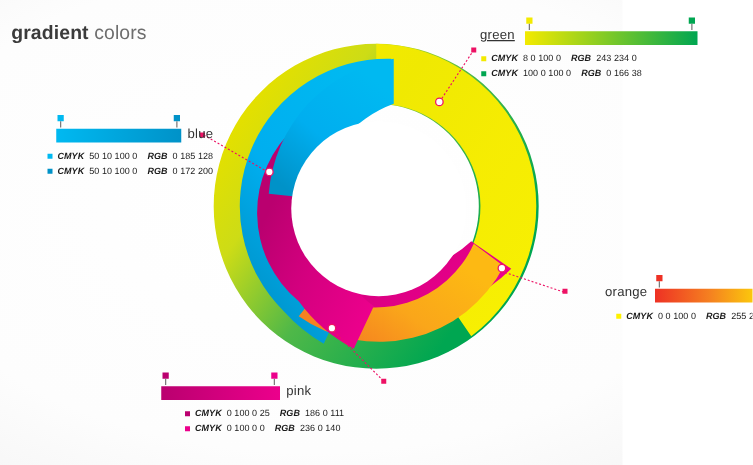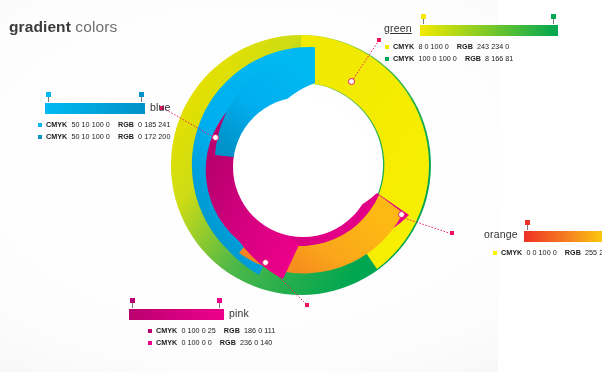--- a/index.html
+++ b/index.html
@@ -42,21 +42,21 @@
   .handle .sw{width:5px;height:5px;}
   .handle .stem{width:1px;height:5px;background:#7a7a7a;margin:0 auto;}
   .name{
     position:absolute;font-size:10.5px;color:#333;white-space:nowrap;
     letter-spacing:.2px;
   }
   .rows{margin-top:5px;}
   .row{display:flex;align-items:center;white-space:nowrap;line-height:11px;margin-top:1px;}
   .chip{width:4px;height:4px;margin-right:4px;flex:0 0 auto;}
   .row .t{font-size:7.2px;color:#1a1a1a;letter-spacing:.05px;}
-  .row .t b{font-weight:bold;}
+  .row .t b{font-weight:bold;font-style:italic;}
   .gap{display:inline-block;width:4px;}
 </style>
 </head>
 <body>
 
 <div id="stage">
 
   <div id="title">
     <span class="b">gradient</span><span class="l"> colors</span>
   </div>
@@ -198,21 +198,21 @@
       </div>
       <div class="handle" style="left:94px;">
         <div class="sw" style="background:#0092C8;"></div>
           <div class="stem"></div>
       </div>
     </div>
     <div class="name" style="left:105px;top:-2px;">blue</div>
     <div class="rows" style="margin-left:-7px;">
       <div class="row">
         <span class="chip" style="background:#00B9F1;"></span>
-        <span class="t"><b>CMYK</b><span class="gap"></span><span>50 10 100 0</span><span class="gap"></span><span class="gap"></span><b>RGB</b><span class="gap"></span><span>0 185 241</span></span>
+        <span class="t"><b>CMYK</b><span class="gap"></span><span>50 10 100 0</span><span class="gap"></span><span class="gap"></span><b>RGB</b><span class="gap"></span><span>0 185 128</span></span>
       </div>
       <div class="row">
         <span class="chip" style="background:#0092C8;"></span>
         <span class="t"><b>CMYK</b><span class="gap"></span><span>50 10 100 0</span><span class="gap"></span><span class="gap"></span><b>RGB</b><span class="gap"></span><span>0 172 200</span></span>
       </div>
     </div>
   </div>
 
   <div class="legend" style="left:384px;top:25px;width:174px;">
     <div class="name" style="left:0px;top:-3px;text-decoration:underline;">green</div>
@@ -227,21 +227,21 @@
           <div class="stem"></div>
       </div>
     </div>
     <div class="rows" style="margin-left:1px;">
       <div class="row">
         <span class="chip" style="background:#F3EA00;"></span>
         <span class="t"><b>CMYK</b><span class="gap"></span><span>8 0 100 0</span><span class="gap"></span><span class="gap"></span><b>RGB</b><span class="gap"></span><span>243 234 0</span></span>
       </div>
       <div class="row">
         <span class="chip" style="background:#00A651;"></span>
-        <span class="t"><b>CMYK</b><span class="gap"></span><span>100 0 100 0</span><span class="gap"></span><span class="gap"></span><b>RGB</b><span class="gap"></span><span>8 166 81</span></span>
+        <span class="t"><b>CMYK</b><span class="gap"></span><span>100 0 100 0</span><span class="gap"></span><span class="gap"></span><b>RGB</b><span class="gap"></span><span>0 166 38</span></span>
       </div>
     </div>
   </div>
 
   <div class="legend" style="left:461px;top:231px;width:140px;margin-left:23px;">
     <div class="name" style="left:0px;top:-3px;">orange</div>
     <div class="barwrap" style="margin-left:40px;width:99px;">
       <div class="bar" style="background:linear-gradient(to right,#EE3124,#F58220 45%,#FFF200);"></div>
       <div class="handle" style="left:1px;">
         <div class="sw" style="background:#EE3124;"></div>

